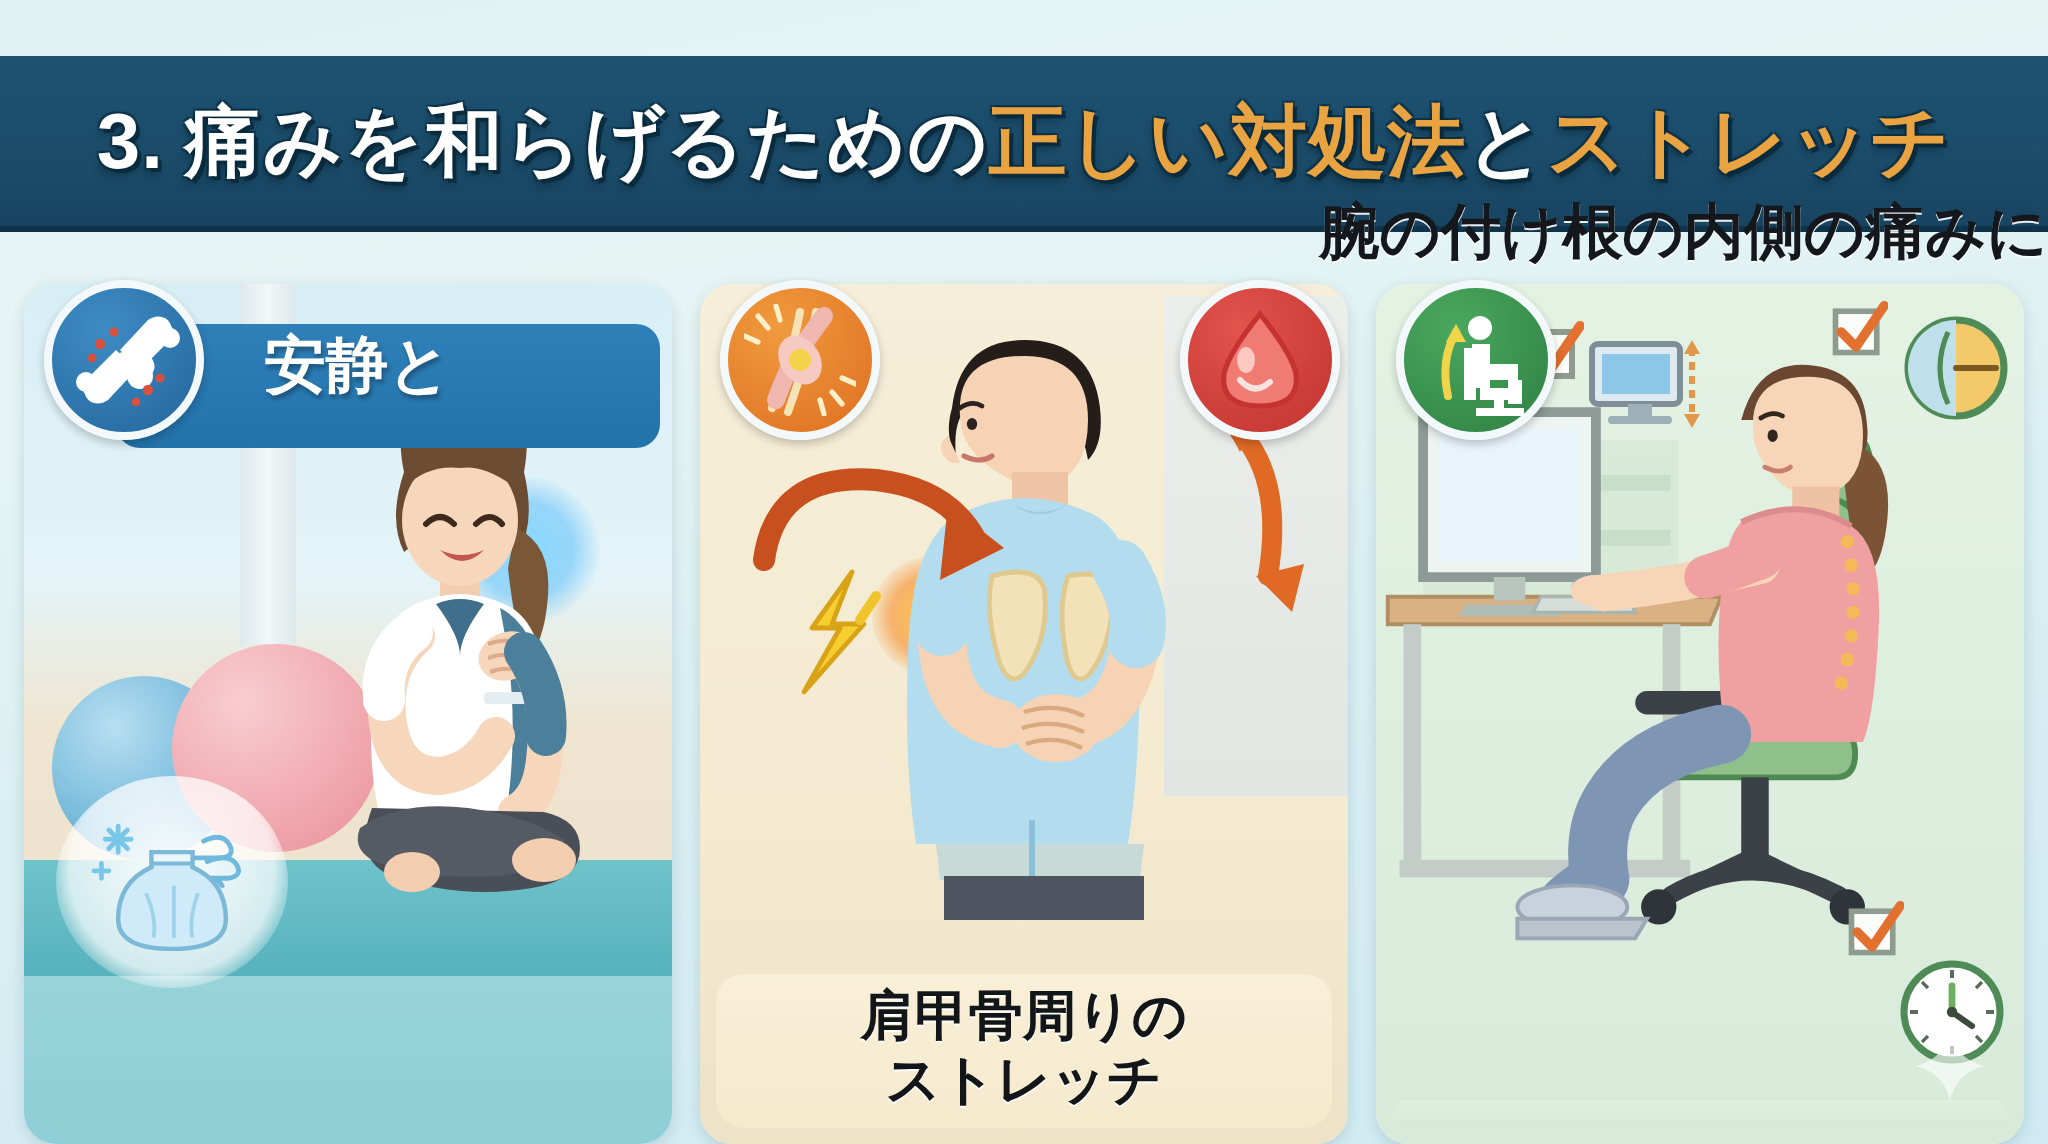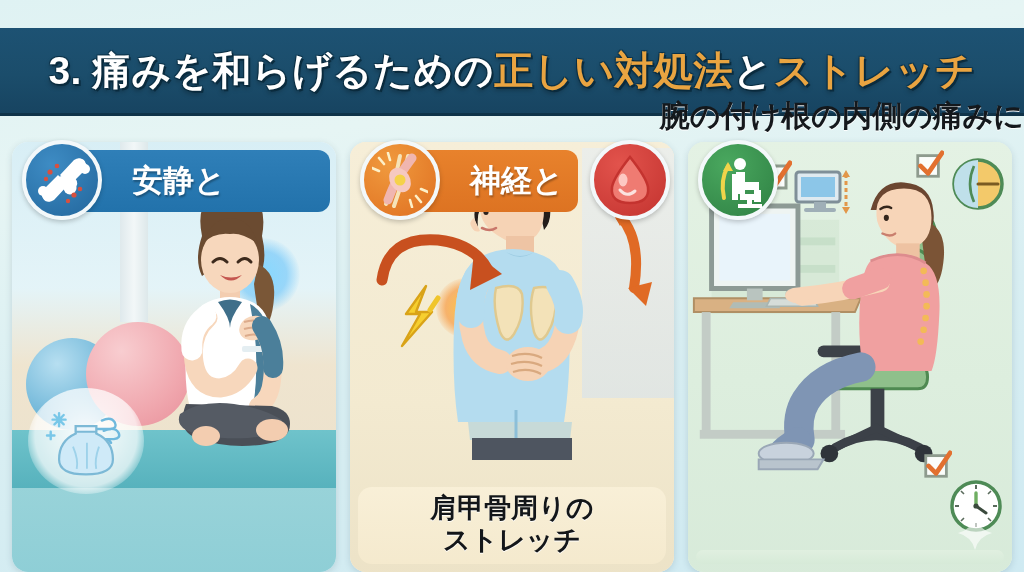--- a/index.html
+++ b/index.html
@@ -52,22 +52,22 @@
     position:absolute; inset:0; border-radius:16px; overflow:hidden;
   }
 
   
   .c1 .card-inner { background:linear-gradient(180deg,#e9f6fb 0%,#dff0f8 45%,#e8f7fb 100%); }
   .c2 .card-inner { background:linear-gradient(180deg,#f7efd9 0%,#f5ecd4 45%,#f6eedd 100%); }
   .c3 .card-inner { background:linear-gradient(180deg,#e3f1e2 0%,#dcefdd 45%,#e6f3e6 100%); }
 
   
   .banner {
-    position:absolute; left:46px; right:6px; top:8px; height:62px;
-    border-radius:12px; display:flex; align-items:center;
+    position:absolute; left:46px; right:6px; top:20px; height:62px;
+    border-radius:12px; display:flex; 
     padding-left:74px; z-index:3;
   }
   .c1 .banner { background:linear-gradient(180deg,#2f7fb8 0%,#2272ab 100%); }
   .c2 .banner { background:linear-gradient(180deg,#e8822c 0%,#dd7322 100%); right:96px; }
   .c3 .banner { background:linear-gradient(180deg,#3f9c55 0%,#338a46 100%); }
   .banner-label {
     font-size:31px; font-weight:bold; color:#fff; white-space:nowrap;
     text-shadow:1px 2px 2px rgba(0,0,0,.3);
   }
 
@@ -311,23 +311,20 @@
           <path d="M56 112 l-18 -18 l24 -6z" fill="#e06a24"></path>
         </svg>
       </div>
 
       <div class="caption">
         <div class="caption-line">肩甲骨周りの</div>
         <div class="caption-line">ストレッチ</div>
       </div>
     </div>
 
-    <div class="banner">
-      <span class="banner-label">神経と</span>
-    </div>
     <div class="badge badge-left">
       <svg viewBox="0 0 56 56">
         <path d="M14 52 q10 -26 14 -48" stroke="#f6e3b8" stroke-width="4" fill="none" stroke-linecap="round"></path>
         <path d="M22 54 q10 -28 14 -50" stroke="#f6e3b8" stroke-width="4" fill="none" stroke-linecap="round"></path>
         <path d="M16 48 q6 -16 10 -22 q8 -12 14 -20" stroke="#f0b6b0" stroke-width="9" fill="none" stroke-linecap="round"></path>
         <ellipse cx="28" cy="28" rx="10" ry="13" fill="#f6c9c1" transform="rotate(-32 28 28)"></ellipse>
         <circle cx="28" cy="28" r="5.5" fill="#f5d24a"></circle>
         <g stroke="#fdf0c8" stroke-width="2.6" stroke-linecap="round">
           <path d="M12 12 l-5 -6 M18 8 l-2 -7 M7 19 l-7 -3"></path>
           <path d="M44 44 l5 6 M38 48 l2 7 M49 37 l7 3"></path>

